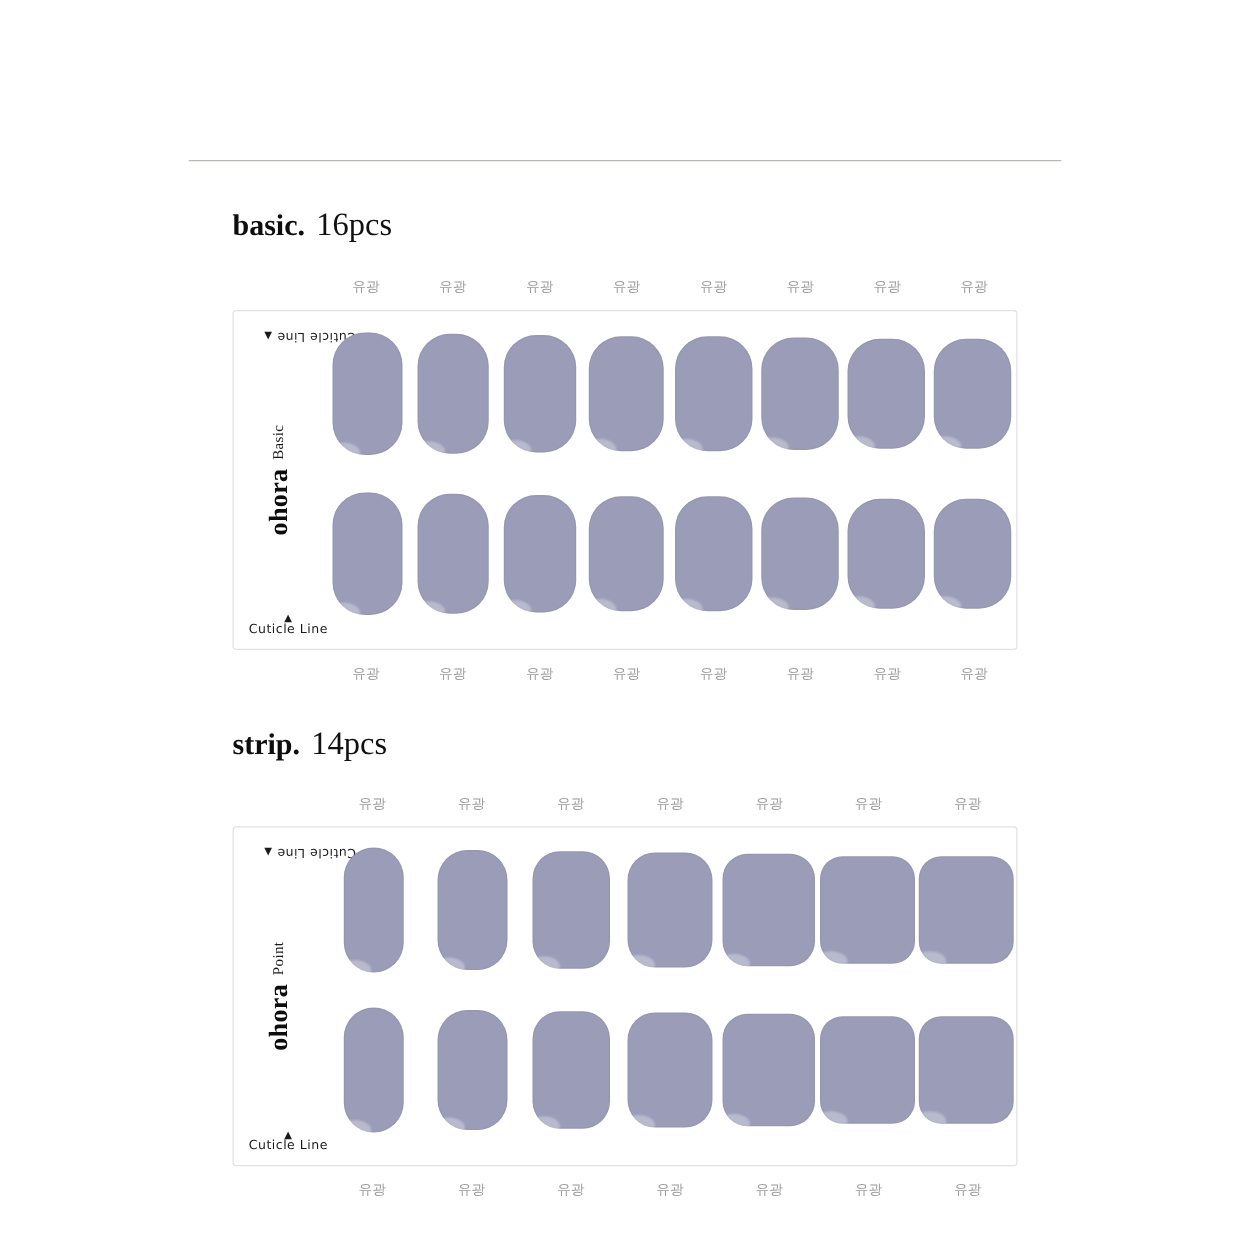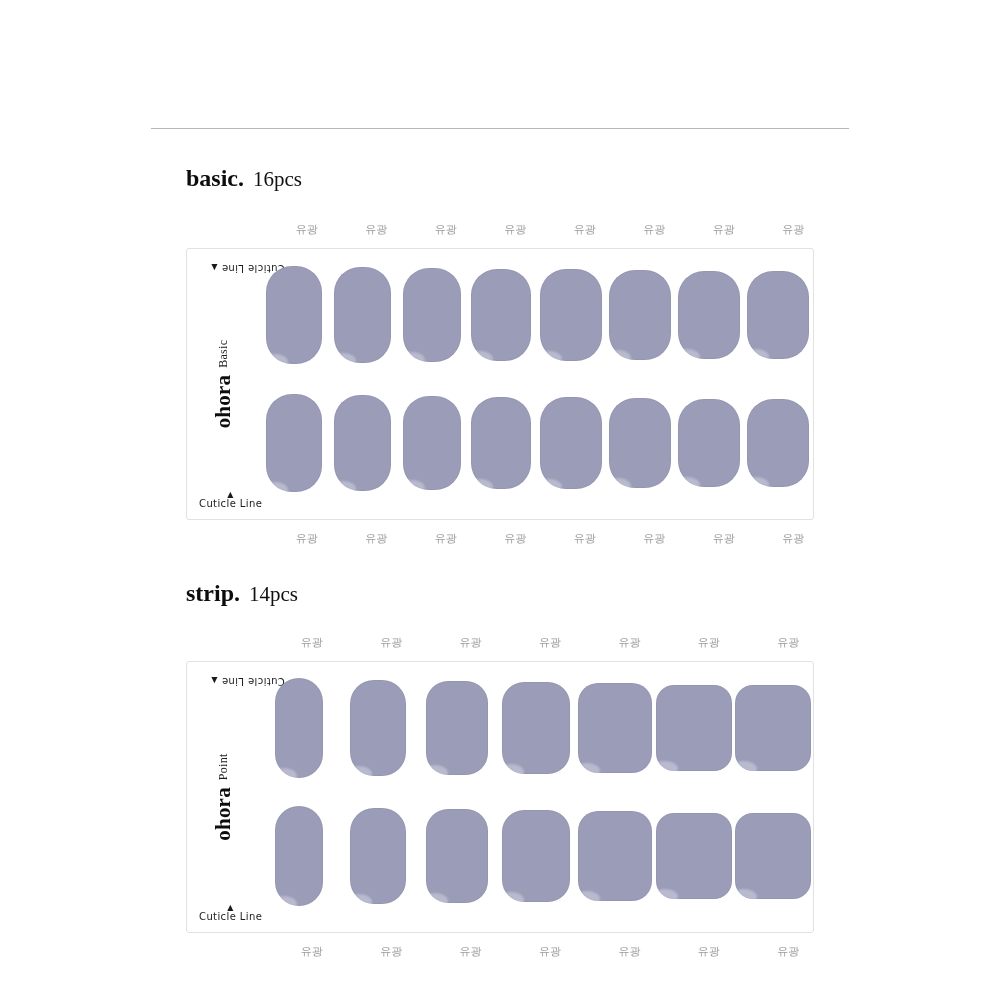--- a/index.html
+++ b/index.html
@@ -69,37 +69,37 @@
     display: flex;
     align-items: flex-end;
     gap: 9px;
   }
   .section-heading .sh-name {
     font-size: 24px;
     font-weight: 700;
     color: #0d0d0d;
   }
   .section-heading .sh-count {
-    font-size: 21px;
+    font-size: 26px;
     font-weight: 400;
     color: #111111;
   }
   #basic-heading { left: 186px; top: 165px; }
   #point-heading { left: 186px; top: 580px; }
 
   
   .sheet-block {
     position: absolute;
   }
   #basic-block { left: 186px; top: 222px; width: 628px; height: 325px; }
   #point-block { left: 186px; top: 635px; width: 628px; height: 325px; }
 
   .gloss-row {
     position: absolute;
-    left: 14px;
+    left: 0;
     width: 628px;
     height: 16px;
     display: flex;
   }
   .gloss-row.top { top: 0; }
   .gloss-row.bottom { bottom: 0; }
   .gloss-cell {
     flex: 1 1 0;
     text-align: center;
     font-size: 11px;

